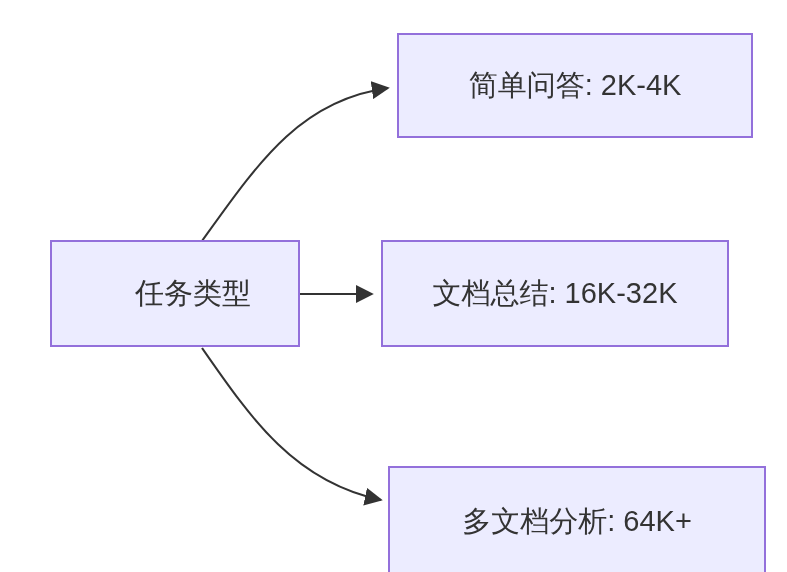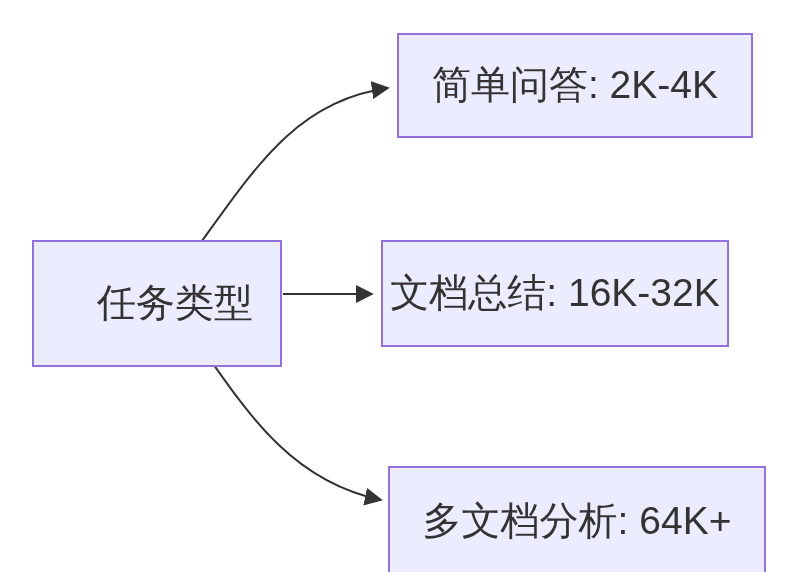--- a/index.html
+++ b/index.html
@@ -21,25 +21,25 @@
     pointer-events: none;
   }
   .node {
     position: absolute;
     display: flex;
     align-items: center;
     justify-content: center;
     background: #ECECFF;
     border: 2px solid #9370DB;
     color: #333333;
-    font-size: 39px;
+    font-size: 29px;
     line-height: 1.2;
     white-space: nowrap;
   }
-  .node-task-type   { left: 32px;  top: 240px; width: 250px; height: 127px; padding-left: 36px; }
+  .node-task-type   { left: 50px;  top: 240px; width: 250px; height: 107px; padding-left: 36px; }
   .node-simple-qa   { left: 397px; top: 33px;  width: 356px; height: 105px; }
   .node-doc-summary { left: 381px; top: 240px; width: 348px; height: 107px; }
   .node-multi-doc   { left: 388px; top: 446px; width: 378px; height: 111px; margin-top: 20px; }
 </style>
 </head>
 <body>
 
 <div class="canvas">
 
   <svg class="edges" width="787" height="572" viewBox="0 0 787 572" xmlns="http://www.w3.org/2000/svg" aria-hidden="true">

